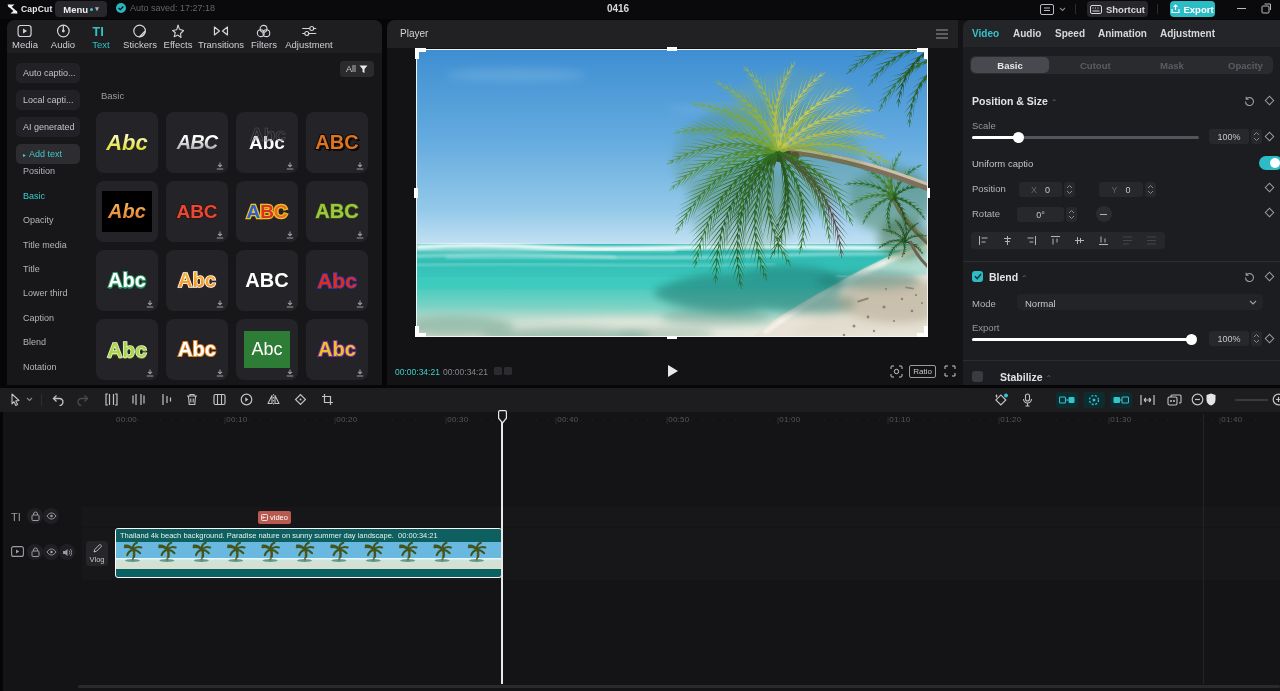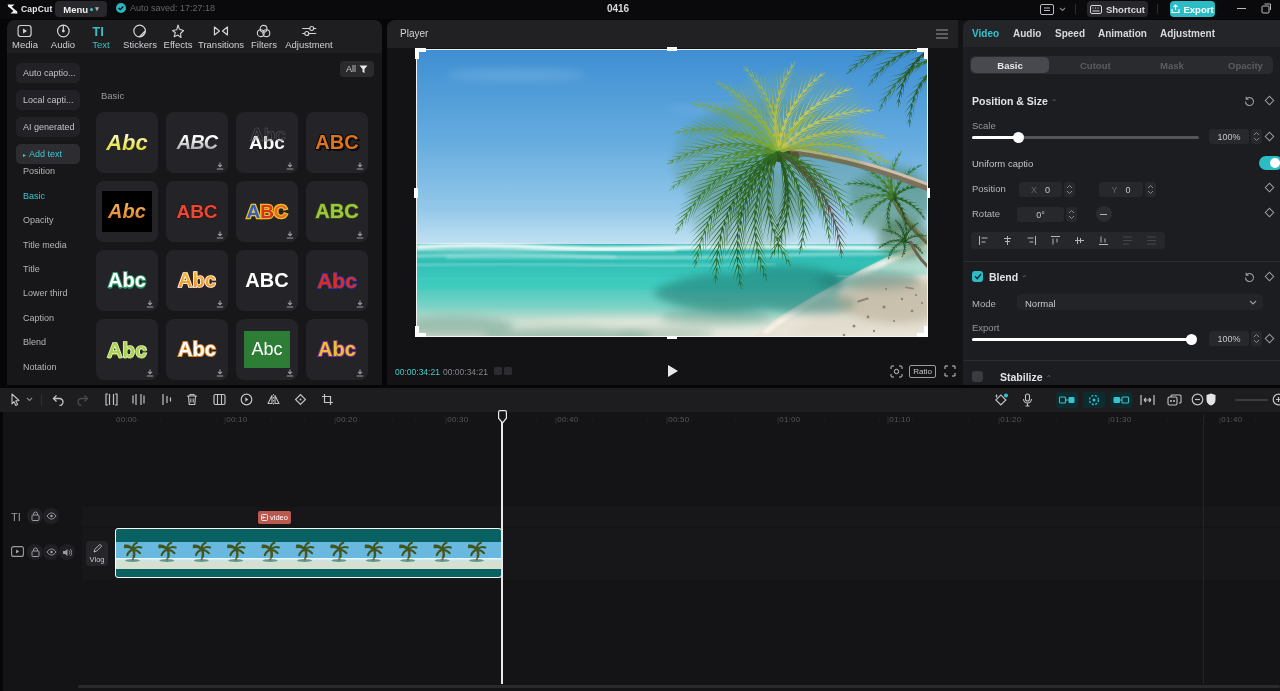--- a/index.html
+++ b/index.html
@@ -943,20 +943,21 @@
         </svg>
       </div>
   <div id="tl-endline"></div>
   <div id="cliptag">
     <svg width="7" height="7" viewBox="0 0 7 7">
           <rect x="0.5" y="0.5" width="6" height="6" rx="1" stroke="#fff" fill="none" stroke-width="0.8"></rect>
           <path d="M2 2v3M2 3.5h2.5" stroke="#fff" stroke-width="0.8"></path>
         </svg>
     video</div>
   <div id="clip">
+    <div id="clipcap">Thailand 4k beach background. Paradise nature on sunny summer day landscape.&nbsp;&nbsp;00:00:34:21</div>
     <div id="clipthumbs">
           <svg width="387" height="27" viewBox="0 0 387 27" style="display:block">
             <rect width="387" height="17.5" fill="#68b8e0"></rect>
             <rect y="16" width="387" height="3.5" fill="#c2e8ea"></rect>
             <rect y="19" width="387" height="8" fill="#d6e0d0"></rect>
             <rect y="16.2" width="387" height="1.2" fill="#ffffff" opacity="0.8"></rect>
             <g transform="translate(0.0,0)">
               <ellipse cx="16.5" cy="18.5" rx="7.5" ry="1.5" fill="#3f827a" opacity="0.75"></ellipse>
               <path d="M16.5 18.5C18 14 18 10 17 6.5" stroke="#7a724e" stroke-width="1.8" fill="none"></path>
               <g stroke="#42551c" stroke-width="2.1" fill="none" stroke-linecap="round">

